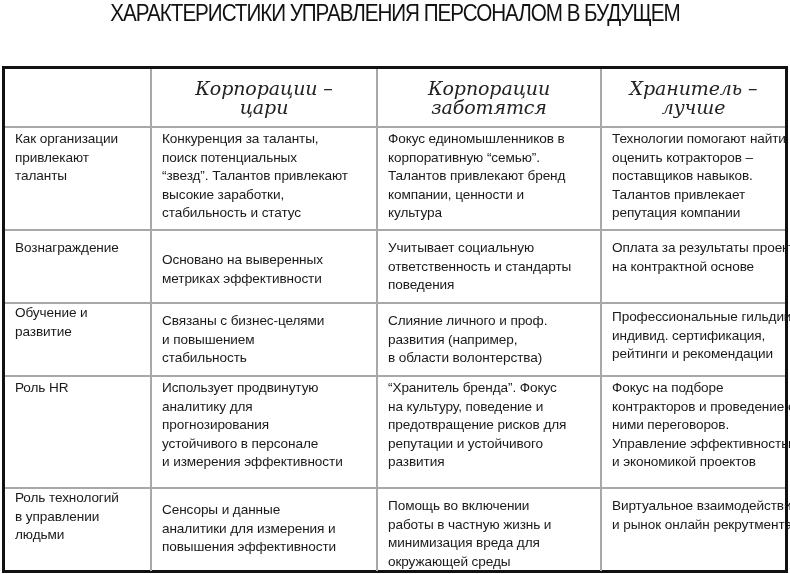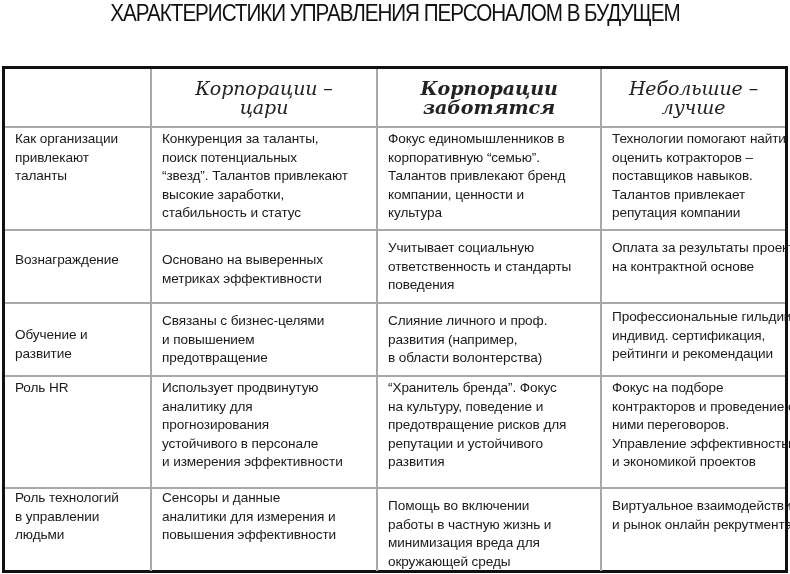--- a/index.html
+++ b/index.html
@@ -15,21 +15,21 @@
   .tbl td { border: 2px solid #a8a8a8; vertical-align: top; font-size: 13.6px;
             line-height: 18.6px; padding: 2px 6px 0 10px; letter-spacing: -0.1px; }
   .tbl tr:first-child td { border-top: none; }
   .tbl tr:last-child td { border-bottom: none; }
   .tbl td:first-child { border-left: none; margin-top: 8px; }
   .tbl td:last-child { border-right: none; }
   .hdr td { text-align: center; vertical-align: middle; font-family: "DejaVu Serif", serif;
             font-style: italic; font-size: 19px; line-height: 19px; padding: 0 4px; color: #222; }
   .c0 { width: 137px; }
   .c1 { width: 216px; }
-  .c2 { width: 214px; font-weight: bold; }
+  .c2 { width: 214px; }
   .cell-line { display: block; white-space: nowrap; }
 </style>
 </head>
 <body>
 
 <div class="title">ХАРАКТЕРИСТИКИ УПРАВЛЕНИЯ ПЕРСОНАЛОМ В БУДУЩЕМ</div>
 
 <div class="tbl">
   <table>
     <tbody>
@@ -37,21 +37,21 @@
       <td class="c0"></td>
       <td class="c1">
         <span class="cell-line">Корпорации –</span>
         <span class="cell-line">цари</span>
       </td>
       <td class="c2">
         <span class="cell-line">Корпорации</span>
         <span class="cell-line">заботятся</span>
       </td>
       <td>
-        <span class="cell-line">Небольшие –</span>
+        <span class="cell-line">Хранитель –</span>
         <span class="cell-line">лучше</span>
       </td>
     </tr>
 
     <tr style="height:103px">
       <td>
         <span class="cell-line">Как организации</span>
         <span class="cell-line">привлекают</span>
         <span class="cell-line">таланты</span>
       </td>
@@ -72,47 +72,47 @@
       <td>
         <span class="cell-line">Технологии помогают найти и</span>
         <span class="cell-line">оценить котракторов –</span>
         <span class="cell-line">поставщиков навыков.</span>
         <span class="cell-line">Талантов привлекает</span>
         <span class="cell-line">репутация компании</span>
       </td>
     </tr>
 
     <tr style="height:73px">
-      <td style="padding-top:20px">
+      <td style="padding-top:8px">
         <span class="cell-line">Вознаграждение</span>
       </td>
       <td style="padding-top:20px">
         <span class="cell-line">Основано на выверенных</span>
         <span class="cell-line">метриках эффективности</span>
       </td>
       <td style="padding-top:8px">
         <span class="cell-line">Учитывает социальную</span>
         <span class="cell-line">ответственность и стандарты</span>
         <span class="cell-line">поведения</span>
       </td>
       <td style="padding-top:8px">
         <span class="cell-line">Оплата за результаты проекта</span>
         <span class="cell-line">на контрактной основе</span>
       </td>
     </tr>
 
     <tr style="height:73px">
-      <td style="padding-top:22px">
+      <td style="padding-top:0">
         <span class="cell-line">Обучение и</span>
         <span class="cell-line">развитие</span>
       </td>
       <td style="padding-top:8px">
         <span class="cell-line">Связаны с бизнес-целями</span>
         <span class="cell-line">и повышением</span>
-        <span class="cell-line">предотвращение</span>
+        <span class="cell-line">стабильность</span>
       </td>
       <td style="padding-top:8px">
         <span class="cell-line">Слияние личного и проф.</span>
         <span class="cell-line">развития (например,</span>
         <span class="cell-line">в области волонтерства)</span>
       </td>
       <td style="padding-top:4px">
         <span class="cell-line">Профессиональные гильдии,</span>
         <span class="cell-line">индивид. сертификация,</span>
         <span class="cell-line">рейтинги и рекомендации</span>
@@ -145,21 +145,21 @@
         <span class="cell-line">и экономикой проектов</span>
       </td>
     </tr>
 
     <tr>
       <td style="padding-top:0">
         <span class="cell-line">Роль технологий</span>
         <span class="cell-line">в управлении</span>
         <span class="cell-line">людьми</span>
       </td>
-      <td style="padding-top:0">
+      <td style="padding-top:12px">
         <span class="cell-line">Сенсоры и данные</span>
         <span class="cell-line">аналитики для измерения и</span>
         <span class="cell-line">повышения эффективности</span>
       </td>
       <td style="padding-top:8px">
         <span class="cell-line">Помощь во включении</span>
         <span class="cell-line">работы  в частную жизнь и</span>
         <span class="cell-line">минимизация вреда для</span>
         <span class="cell-line">окружающей  среды</span>
       </td>

